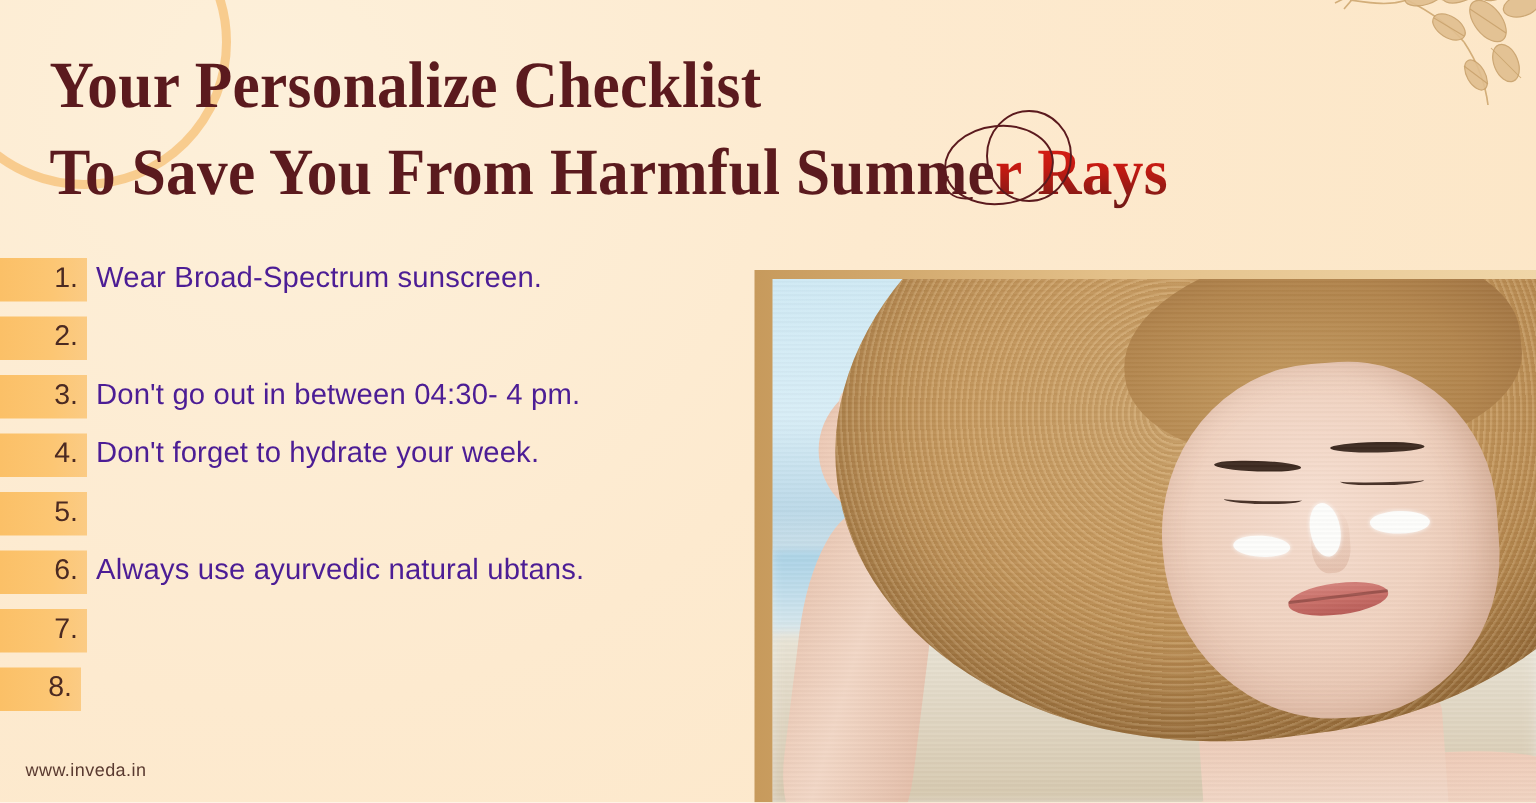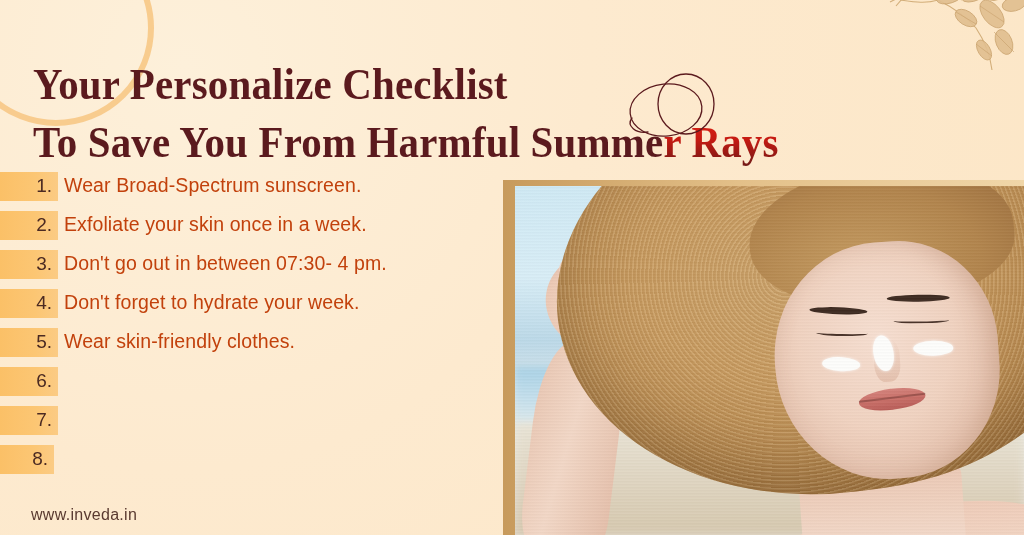--- a/index.html
+++ b/index.html
@@ -47,21 +47,20 @@
     opacity: 0.78;
     pointer-events: none;
   }
 
   
   .headline {
     position: absolute;
     left: 33px;
     top: 30px;
     width: 880px;
-    margin-top: 28px;
   }
   .headline-line {
     font-family: "Liberation Serif", serif;
     font-weight: bold;
     font-size: 44px;
     line-height: 54px;
     letter-spacing: 0.2px;
     color: #5b1a1e;
     white-space: nowrap;
     transform: scaleX(0.93);
@@ -104,33 +103,33 @@
     text-align: right;
     background: linear-gradient(90deg, #fbc067 0%, #fcc673 60%, #fbcb84 100%);
     color: #4b2a22;
     font-size: 19px;
     font-weight: 400;
     box-sizing: border-box;
   }
   .check-num.narrow { min-width: 54px; }
   .check-text {
     margin-left: 6px;
-    color: #c2410c;
+    color: #4c1d95;
     font-size: 19.5px;
     font-weight: 400;
     letter-spacing: 0.1px;
     white-space: nowrap;
   }
 
   
   .site-url {
     position: absolute;
-    left: 31px;
+    left: 17px;
     top: 506px;
-    font-size: 16px;
+    font-size: 12px;
     color: #5a3a30;
     letter-spacing: 0.3px;
   }
 
   
   .photo-frame {
     position: absolute;
     left: 503px;
     top: 180px;
     width: 521px;
@@ -392,36 +391,35 @@
     </g>
   </svg>
 
   <div class="checklist">
     <div class="check-item">
       <span class="check-num">1.</span>
       <span class="check-text">Wear Broad-Spectrum sunscreen.</span>
     </div>
     <div class="check-item">
       <span class="check-num">2.</span>
-      <span class="check-text">Exfoliate your skin once in a week.</span>
     </div>
     <div class="check-item">
       <span class="check-num">3.</span>
-      <span class="check-text">Don't go out in between 07:30- 4 pm.</span>
+      <span class="check-text">Don't go out in between 04:30- 4 pm.</span>
     </div>
     <div class="check-item">
       <span class="check-num">4.</span>
       <span class="check-text">Don't forget to hydrate your week.</span>
     </div>
     <div class="check-item">
       <span class="check-num">5.</span>
-      <span class="check-text"> Wear skin-friendly clothes.</span>
     </div>
     <div class="check-item">
       <span class="check-num">6.</span>
+      <span class="check-text"> Always use ayurvedic natural ubtans.</span>
     </div>
     <div class="check-item">
       <span class="check-num">7.</span>
     </div>
     <div class="check-item">
       <span class="check-num narrow">8.</span>
     </div>
   </div>
 
   <div class="site-url">www.inveda.in</div>

